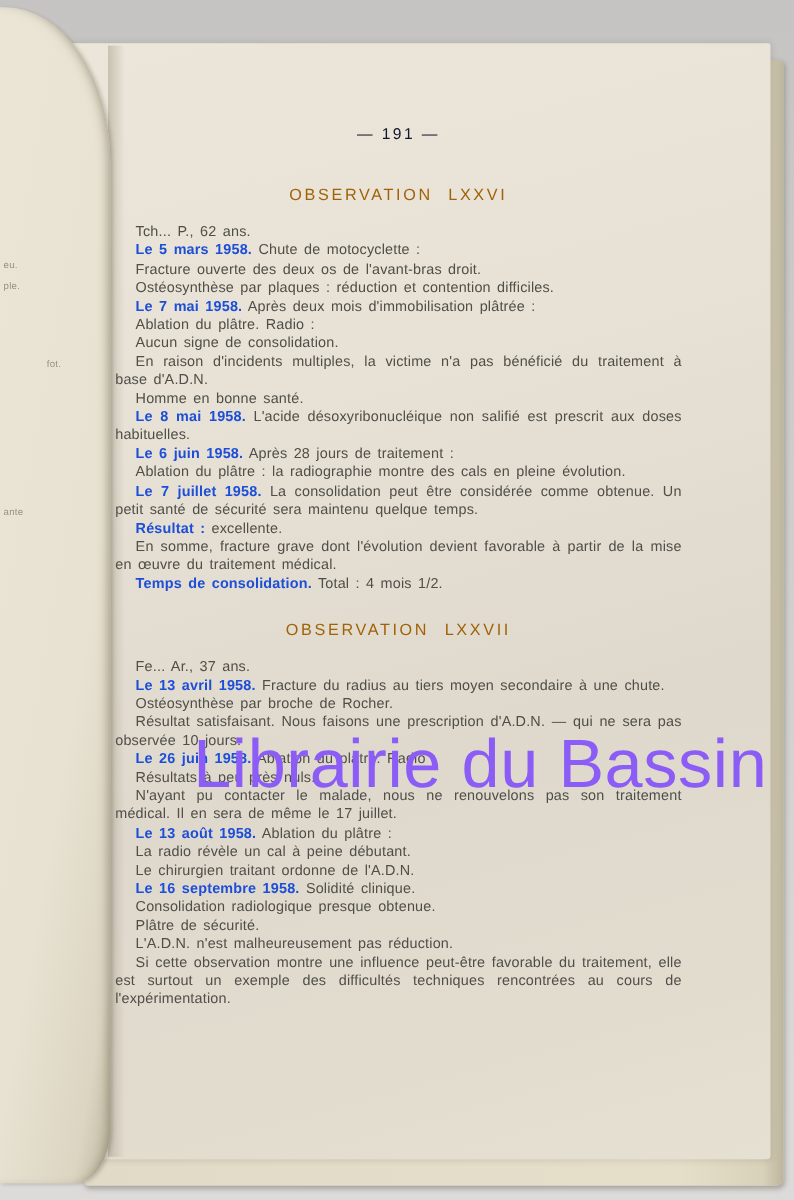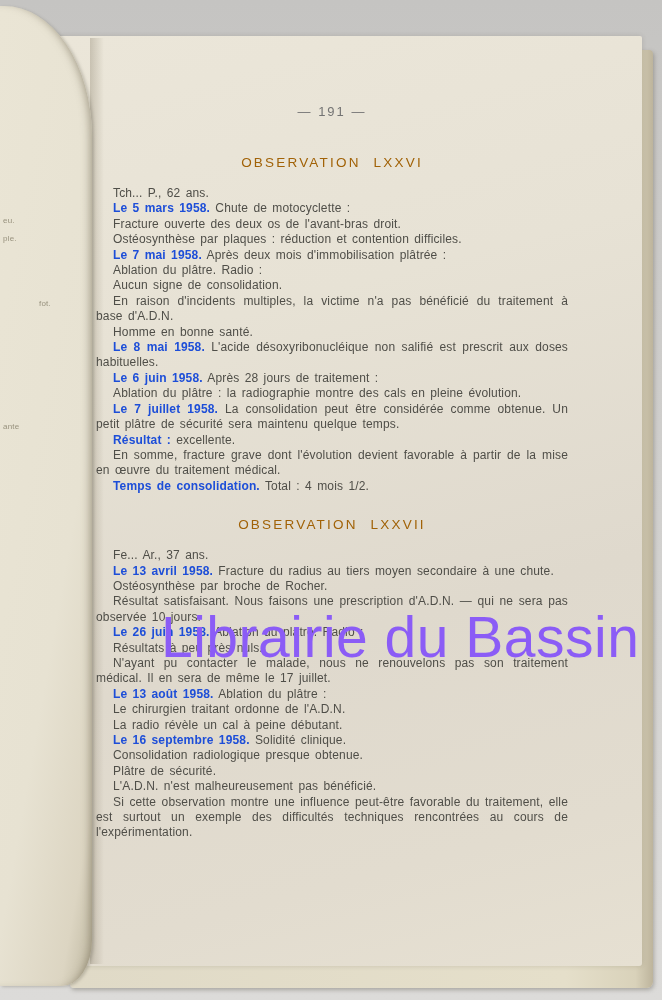--- a/index.html
+++ b/index.html
@@ -46,21 +46,21 @@
   }
   .fragment.f0{top:210px;}
   .fragment.f1{top:228px;}
   .fragment.f2{top:293px;padding-left:36px;}
   .fragment.f3{top:416px;text-align:center;}
 
   
   .content{position:absolute;left:96px;top:36px;width:472px;color:#4f4e48;}
   .page-number{
     margin:68px 0 0 0;text-align:center;
-    font-size:13px;line-height:16px;letter-spacing:2px;color:#737373;
+    font-size:13px;line-height:16px;letter-spacing:2px;color:#0f172a;
   }
   .section-heading{
     margin:0;text-align:center;font-weight:normal;
     font-size:13.5px;line-height:16px;letter-spacing:2.2px;word-spacing:7px;color:#a16207;
   }
   .section-heading.first{margin-top:35px;margin-bottom:15px;}
   .section-heading.second{margin-top:23px;margin-bottom:15px;}
   .para{
     margin:0;font-size:12px;line-height:15.4px;
     text-align:justify;text-indent:17px;
@@ -104,40 +104,40 @@
     <p class="para"><b></b><span>Fracture ouverte des deux os de l'avant-bras droit.</span></p>
     <p class="para"><b></b><span>Ostéosynthèse par plaques : réduction et contention difficiles.</span></p>
     <p class="para"><b>Le 7 mai 1958.</b><span> Après deux mois d'immobilisation plâtrée :</span></p>
     <p class="para"><b></b><span>Ablation du plâtre. Radio :</span></p>
     <p class="para"><b></b><span>Aucun signe de consolidation.</span></p>
     <p class="para"><b></b><span>En raison d'incidents multiples, la victime n'a pas bénéficié du traitement à base d'A.D.N.</span></p>
     <p class="para"><b></b><span>Homme en bonne santé.</span></p>
     <p class="para"><b>Le 8 mai 1958.</b><span> L'acide désoxyribonucléique non salifié est prescrit aux doses habituelles.</span></p>
     <p class="para"><b>Le 6 juin 1958.</b><span> Après 28 jours de traitement :</span></p>
     <p class="para"><b></b><span>Ablation du plâtre : la radiographie montre des cals en pleine évolution.</span></p>
-    <p class="para"><b>Le 7 juillet 1958.</b><span> La consolidation peut être considérée comme obtenue. Un petit plâtre de sécurité sera maintenu quelque temps.</span></p>
+    <p class="para"><b>Le 7 juillet 1958.</b><span> La consolidation peut être considérée comme obtenue. Un petit santé de sécurité sera maintenu quelque temps.</span></p>
     <p class="para"><b>Résultat :</b><span> excellente.</span></p>
     <p class="para"><b></b><span>En somme, fracture grave dont l'évolution devient favorable à partir de la mise en œuvre du traitement médical.</span></p>
     <p class="para"><b>Temps de consolidation.</b><span> Total : 4 mois 1/2.</span></p>
 
     <h2 class="section-heading second">OBSERVATION LXXVII</h2>
 
     <p class="para"><b></b><span>Fe... Ar., 37 ans.</span></p>
     <p class="para"><b>Le 13 avril 1958.</b><span> Fracture du radius au tiers moyen secondaire à une chute.</span></p>
     <p class="para"><b></b><span>Ostéosynthèse par broche de Rocher.</span></p>
     <p class="para"><b></b><span>Résultat satisfaisant. Nous faisons une prescription d'A.D.N. — qui ne sera pas observée 10 jours.</span></p>
     <p class="para"><b>Le 26 juin 1958.</b><span> Ablation du plâtre. Radio :</span></p>
     <p class="para"><b></b><span>Résultats à peu près nuls.</span></p>
     <p class="para"><b></b><span>N'ayant pu contacter le malade, nous ne renouvelons pas son traitement médical. Il en sera de même le 17 juillet.</span></p>
     <p class="para"><b>Le 13 août 1958.</b><span> Ablation du plâtre :</span></p>
+    <p class="para"><b></b><span>La radio révèle un cal à peine débutant.</span></p>
     <p class="para"><b></b><span>Le chirurgien traitant ordonne de l'A.D.N.</span></p>
-    <p class="para"><b></b><span>La radio révèle un cal à peine débutant.</span></p>
     <p class="para"><b>Le 16 septembre 1958.</b><span> Solidité clinique.</span></p>
     <p class="para"><b></b><span>Consolidation radiologique presque obtenue.</span></p>
     <p class="para"><b></b><span>Plâtre de sécurité.</span></p>
-    <p class="para"><b></b><span>L'A.D.N. n'est malheureusement pas bénéficié.</span></p>
+    <p class="para"><b></b><span>L'A.D.N. n'est malheureusement pas réduction.</span></p>
     <p class="para"><b></b><span>Si cette observation montre une influence peut-être favorable du traitement, elle est surtout un exemple des difficultés techniques rencontrées au cours de l'expérimentation.</span></p>
 
   </div>
 
   <div class="watermark">Librairie du Bassin</div>
 
 </div>
 
 </body></html>

